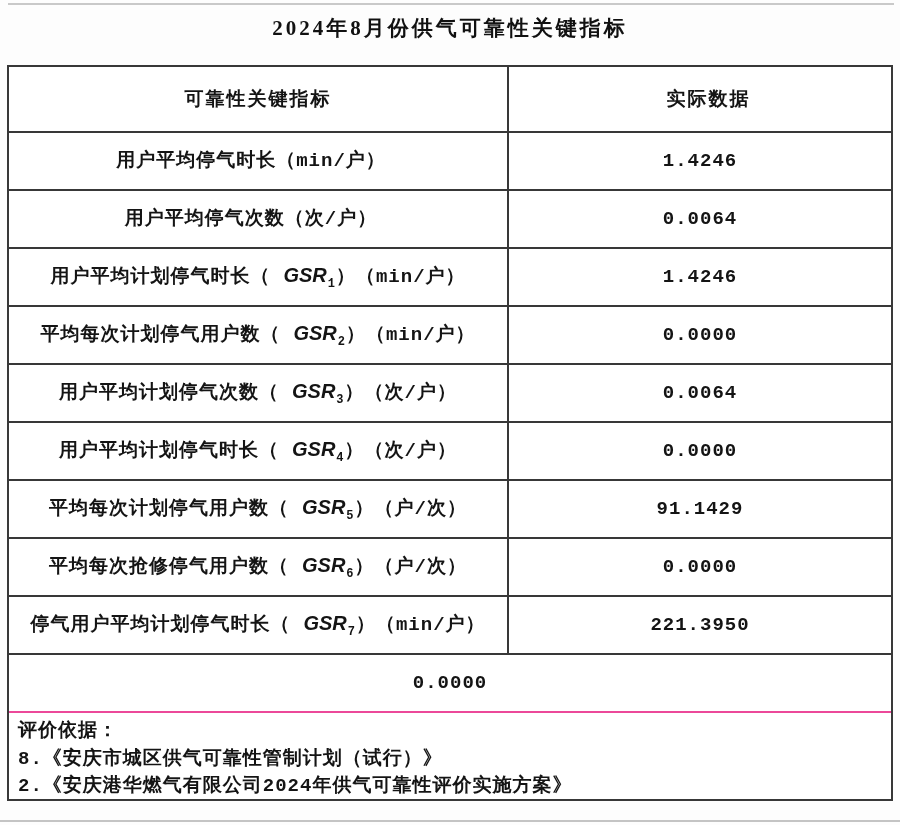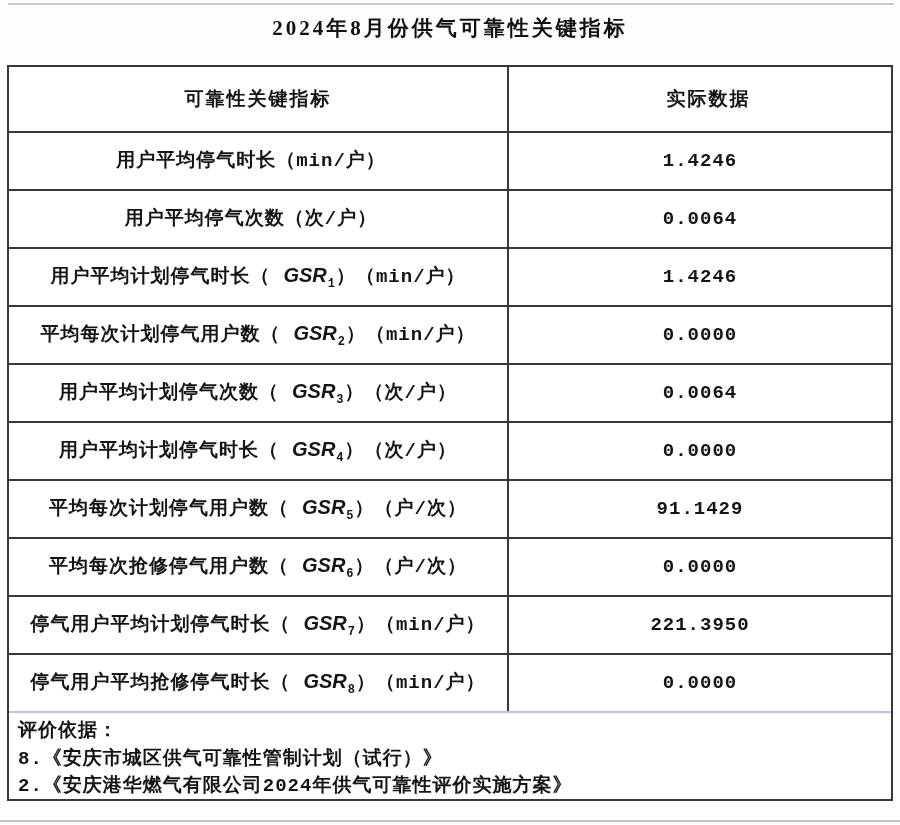--- a/index.html
+++ b/index.html
@@ -43,21 +43,21 @@
   }
   .header-text { font-size: 19px; font-weight: 700; letter-spacing: 2px; color: #141414; }
   .gsr {
     font-family: Liberation Sans, sans-serif;
     font-style: italic; font-weight: 700; font-size: 20px; letter-spacing: 0; margin-left: 13px;
   }
   .gsr-sub { font-size: 12px; font-weight: 700; vertical-align: sub; margin-left: 1px; }
   .value-text { font-size: 19px; font-weight: 600; letter-spacing: 1px; color: #141414; }
 
   .footer {
-    border-top: 2px solid #c4b5fd;
+    border-top: 2px solid #ec4899;
     height: 88px;
     padding: 5px 10px 0 9px;
     font-size: 19px; font-weight: 700; letter-spacing: 1px;
     line-height: 27.5px; color: #141414;
     text-align: left;
   }
   .footer div { white-space: nowrap; }
 </style>
 </head>
 <body>
@@ -153,23 +153,20 @@
     <div class="row data">
       <div class="cell cell-label">
         <span class="label-text"><span>停气用户平均计划停气时长（</span><i class="gsr">GSR</i><sub class="gsr-sub">7</sub><span>）（min/户）</span></span>
       </div>
       <div class="cell cell-value">
         <span class="value-text">221.3950</span>
       </div>
     </div>
 
     <div class="row data">
-      <div class="cell cell-label">
-        <span class="label-text"><span>停气用户平均抢修停气时长（</span><i class="gsr">GSR</i><sub class="gsr-sub">8</sub><span>）（min/户）</span></span>
-      </div>
       <div class="cell cell-value">
         <span class="value-text">0.0000</span>
       </div>
     </div>
 
     <div class="footer">
       <div>评价依据：</div>
       <div>8.《安庆市城区供气可靠性管制计划（试行）》</div>
       <div>2.《安庆港华燃气有限公司2024年供气可靠性评价实施方案》</div>
     </div>

